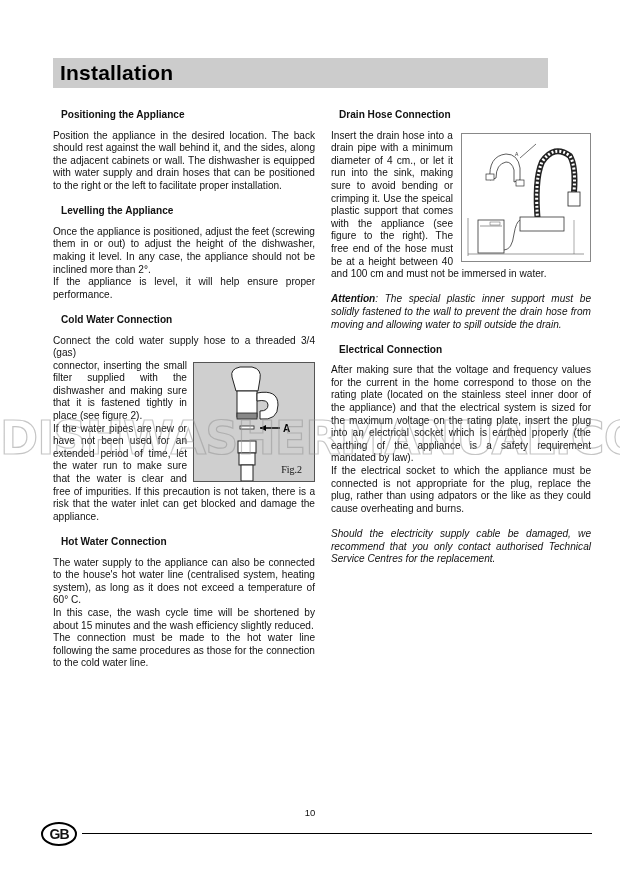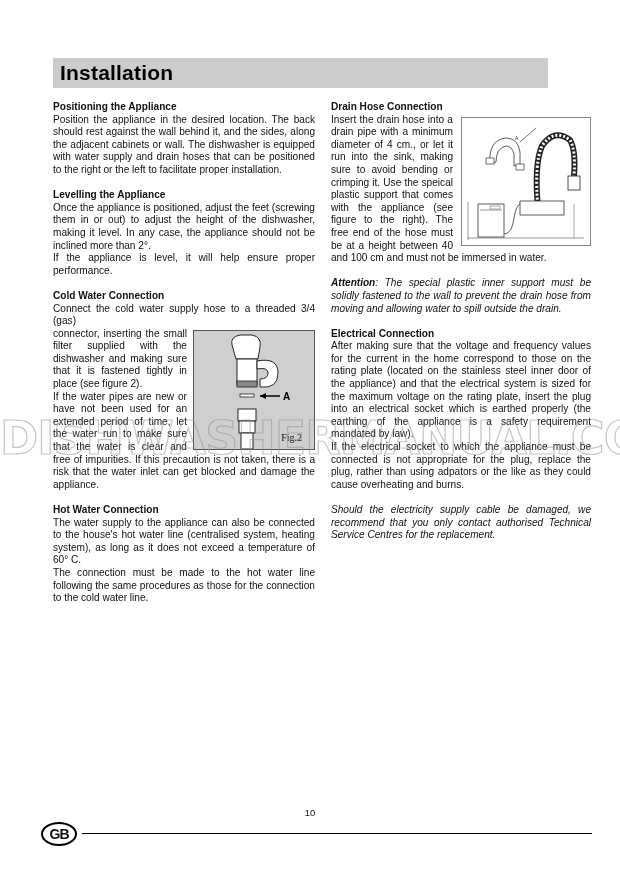--- a/index.html
+++ b/index.html
@@ -6,21 +6,21 @@
     body { width: 620px; height: 877px; position: relative; overflow: hidden;
            font-family: "Liberation Sans", sans-serif; color: #111; }
     .title-bar { position: absolute; left: 53px; top: 58px; width: 495px; height: 30px;
                  background: #cccccc; }
     .title-bar h1 { margin: 0; padding: 0 0 0 7px; font-size: 21px; font-weight: bold;
                     line-height: 30px; letter-spacing: 0.2px; color: #000; }
     .col { position: absolute; top: 101px; font-size: 10.1px; line-height: 12.6px; }
     .col-left { left: 53px; width: 262px; }
     .col-right { left: 331px; width: 260px; }
     .col p { margin: 0; text-align: justify; }
-    .col h2 { margin: 0; font-size: 10.1px; font-weight: bold; line-height: 12.6px; }
+    .col h2 { margin: 8px; font-size: 10.1px; font-weight: bold; line-height: 12.6px; }
     .section { margin-bottom: 12.6px; }
     .italic { font-style: italic; }
     .attn-label { font-weight: bold; }
     .fig2 { float: right; width: 120px; height: 118px; background: #cfcfcf;
             border: 1px solid #555; margin: 2px 0 2px 6px; position: relative; }
     .fig2 svg { position: absolute; left: 0; top: 0; }
     .fig2 .caption { position: absolute; right: 12px; bottom: 4px;
                      font-family: "Liberation Serif", serif; font-size: 10px; }
     .fig-drain { float: right; width: 128px; height: 127px; border: 1px solid #888;
                  margin: 3px 0 4px 8px; background: #fff; position: relative; }
@@ -75,20 +75,21 @@
       </svg>
       <span class="caption">Fig.2</span>
     </div>
     <p style="text-align: justify;">connector, inserting the small filter supplied with the dishwasher and making sure that it is fastened tightly in place (see figure 2).</p>
     <p>If the water pipes are new or have not been used for an extended period of time, let the water run to make sure that the water is clear and free of impurities. If this precaution is not taken, there is a risk that the water inlet can get blocked and damage the appliance.</p>
   </div>
 
   <div class="section">
     <h2>Hot Water Connection</h2>
     <p>The water supply to the appliance can also be connected to the house's hot water line (centralised system, heating system), as long as it does not exceed a temperature of  60° C.</p>
+    <p>In this case, the wash cycle time will be shortened by about 15 minutes and the wash efficiency slightly reduced.</p>
     <p>The connection must be made to the hot water line following the same procedures as those for the connection to the cold water line.</p>
   </div>
 </div>
 
 <div class="col col-right">
   <div class="section">
     <h2>Drain Hose Connection</h2>
     <div class="fig-drain">
       <svg width="128" height="127" viewBox="0 0 128 127">
         <path d="M28 46 Q26 22 44 20 Q56 20 58 34 L58 46 L52 48 L52 36 Q50 28 44 28 Q34 30 34 44 Z" fill="#fff" stroke="#333" stroke-width="0.8"></path>

